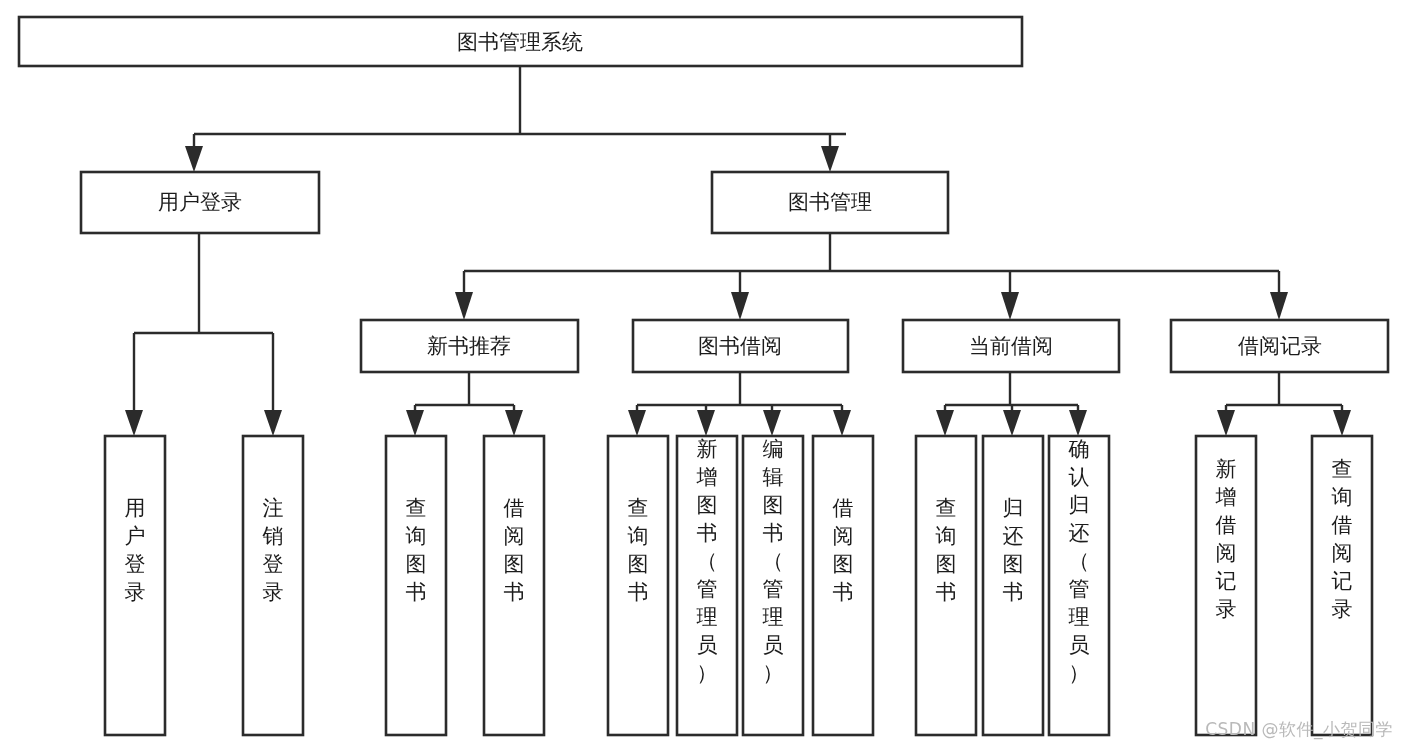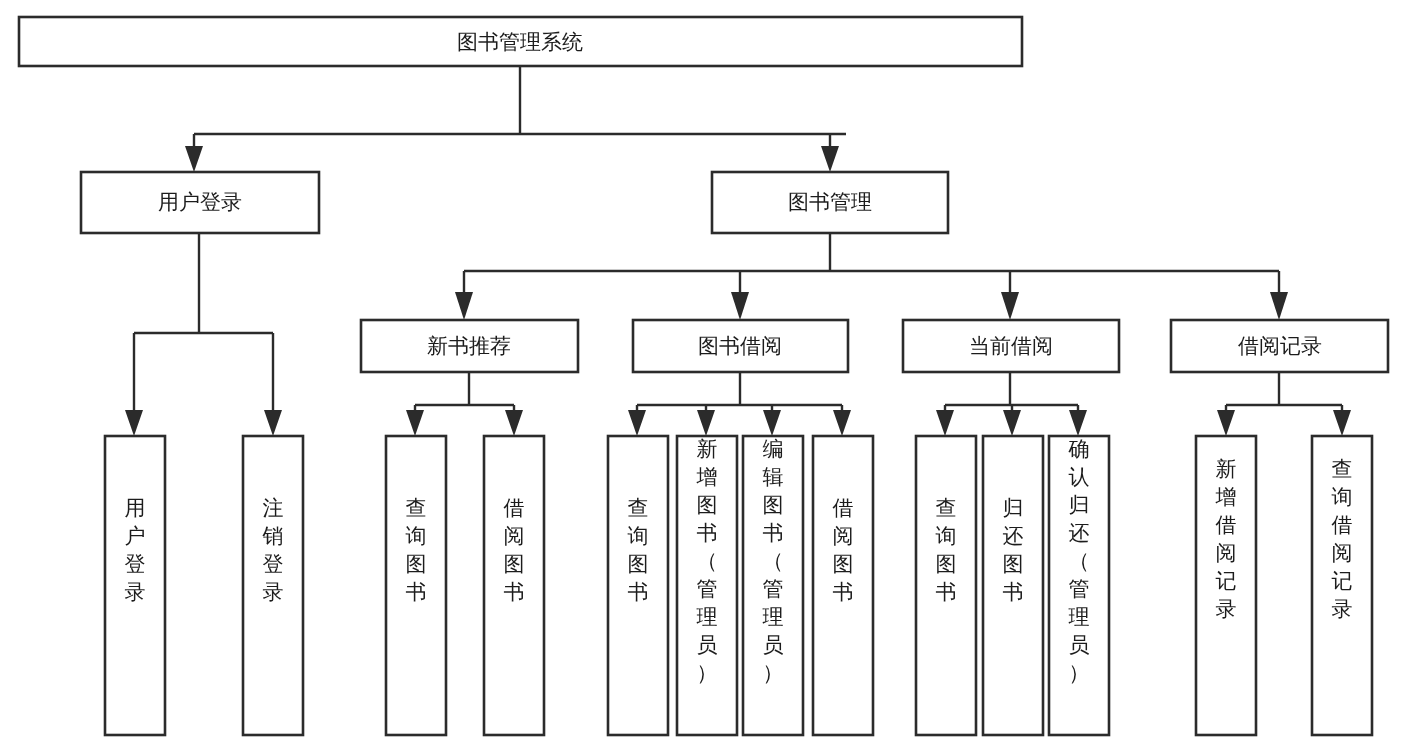--- a/index.html
+++ b/index.html
@@ -228,13 +228,14 @@
       <rect class="node-box" x="1196" y="436" width="60" height="299"></rect>
       <text class="leaf-label-v" x="1226" y="476"><tspan x="1226" dy="0">新</tspan><tspan x="1226" dy="28">增</tspan><tspan x="1226" dy="28">借</tspan><tspan x="1226" dy="28">阅</tspan><tspan x="1226" dy="28">记</tspan><tspan x="1226" dy="28">录</tspan></text>
     </g>
     <g>
       <rect class="node-box" x="1312" y="436" width="60" height="299"></rect>
       <text class="leaf-label-v" x="1342" y="476"><tspan x="1342" dy="0">查</tspan><tspan x="1342" dy="28">询</tspan><tspan x="1342" dy="28">借</tspan><tspan x="1342" dy="28">阅</tspan><tspan x="1342" dy="28">记</tspan><tspan x="1342" dy="28">录</tspan></text>
     </g>
 
   </svg>
 
+  <div class="watermark-text">CSDN @软件_小贺同学</div>
 </div>
 
 </body></html>

